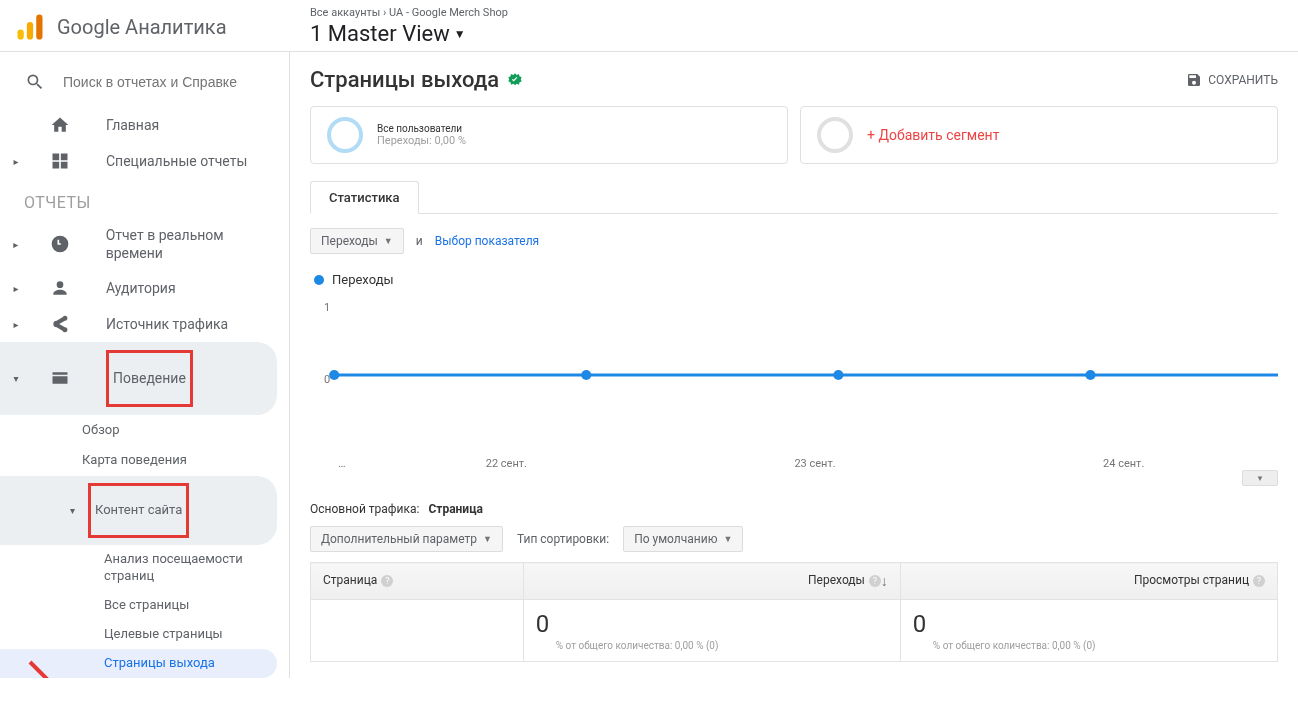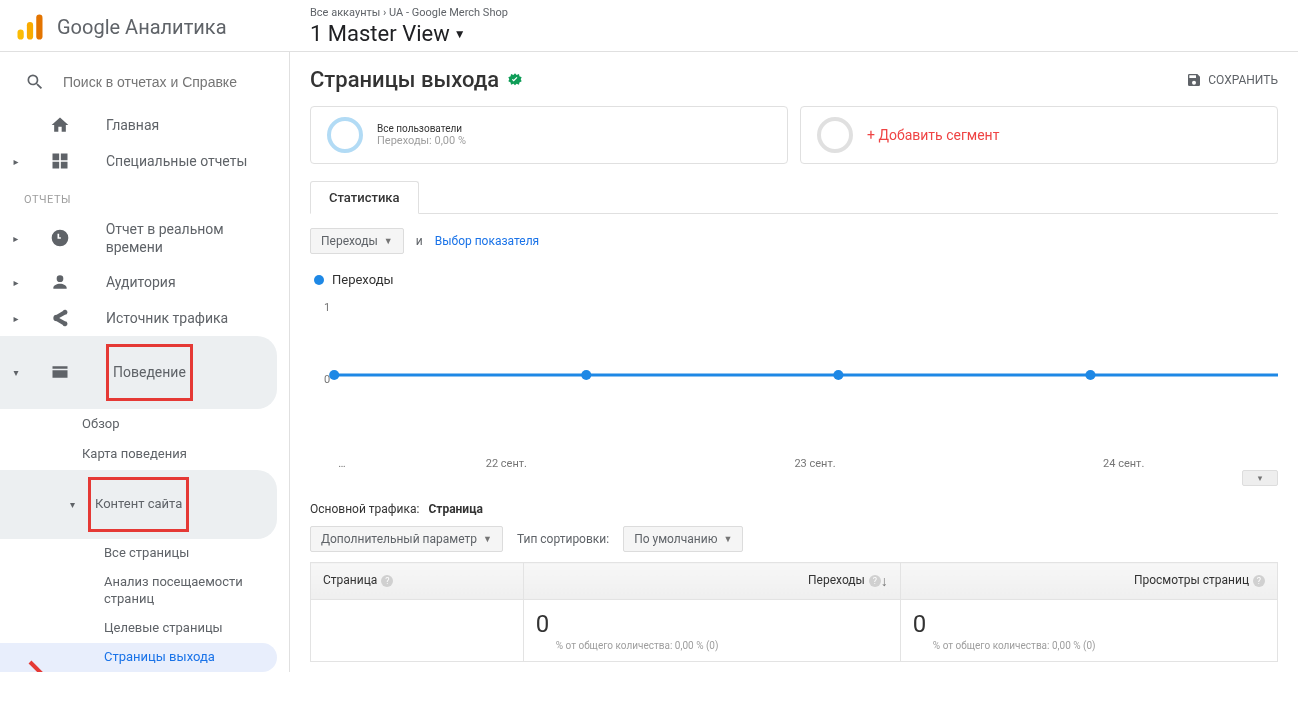--- a/index.html
+++ b/index.html
@@ -27,21 +27,21 @@
 .search-row input { border: none; outline: none; font-size: 14px; color: #3b82f6; width: 180px; }
 
 
 .nav-item { display: flex; align-items: center; padding: 8px 10px 8px 10px; cursor: pointer; color: #5f6368; font-size: 14px; gap: 20px; }
 .nav-item .expand { width: 12px; font-size: 10px; color: #5f6368; text-align: center; }
 .nav-item .nav-icon { width: 20px; height: 20px; margin: 0 16px 0 8px; display: flex; align-items: center; justify-content: center; }
 .nav-item .nav-icon svg { width: 20px; height: 20px; fill: #5f6368; }
 .nav-item.selected { background: #eceff1; border-radius: 0 20px 20px 0; margin-right: 12px; }
 .nav-item .label { line-height: 1.3; }
 
-.section-header { font-size: 11px; color: #9e9e9e; padding: 14px 0 6px 24px; letter-spacing: 0.5px; }
+.section-header { font-size: 16px; color: #9e9e9e; padding: 14px 0 6px 24px; letter-spacing: 0.5px; }
 
 .sub-item { padding: 7px 10px 7px 82px; font-size: 13px; color: #5f6368; cursor: pointer; line-height: 1.3; }
 .sub-item.group { padding-left: 70px; display: flex; align-items: center; }
 .sub-item.group .expand { width: 12px; font-size: 10px; margin-right: 6px; }
 .sub-item.group.selected { background: #eceff1; border-radius: 0 20px 20px 0; margin-right: 12px; }
 .sub-sub-item { padding: 6px 10px 6px 104px; font-size: 13px; color: #5f6368; cursor: pointer; line-height: 1.3; }
 .sub-sub-item.active { background: #e8eefc; color: #1a73e8; border-radius: 0 20px 20px 0; margin-right: 12px; }
 
 .highlight-box { border: 3px solid #e53935; display: inline-block; padding: 16px 4px; }
 
@@ -202,22 +202,22 @@
         </span>
       <span class="label"><span class="highlight-box">Поведение</span></span>
     </div>
 
     <div class="sub-item">Обзор</div>
     <div class="sub-item">Карта поведения</div>
     <div class="sub-item group selected">
       <span class="expand">▾</span>
       <span class="highlight-box">Контент сайта</span>
     </div>
+    <div class="sub-sub-item">Анализ посещаемости страниц</div>
     <div class="sub-sub-item">Все страницы</div>
-    <div class="sub-sub-item">Анализ посещаемости страниц</div>
     <div class="sub-sub-item">Целевые страницы</div>
     <div class="sub-sub-item active">Страницы выхода</div>
   </div>
 
   <svg class="red-arrow" viewBox="0 0 70 70">
     <defs>
         <marker id="ah" markerWidth="8" markerHeight="8" refX="6" refY="3" orient="auto">
           <path d="M0,0 L7,3 L0,6 Z" fill="#e53935"></path>
         </marker>
       </defs>

